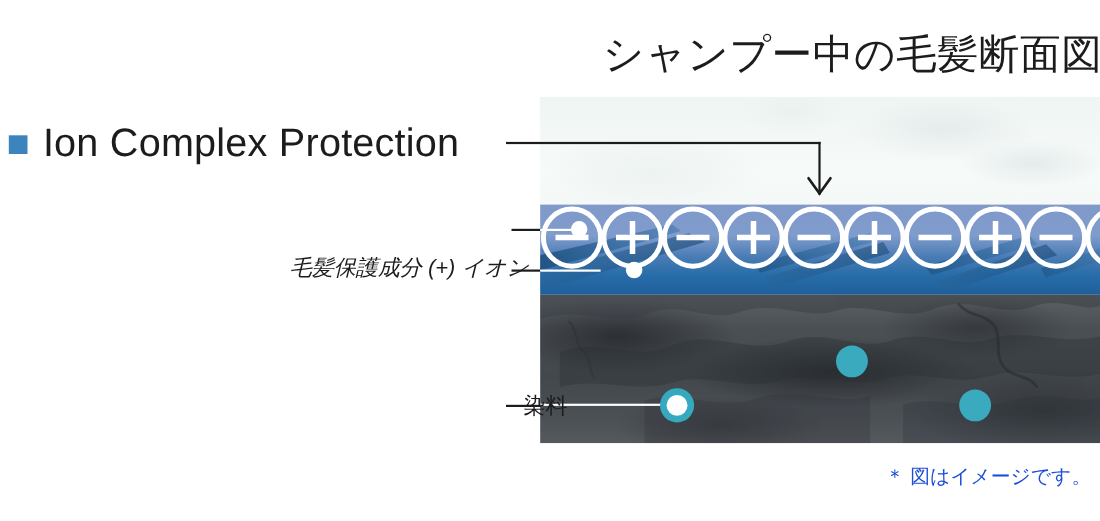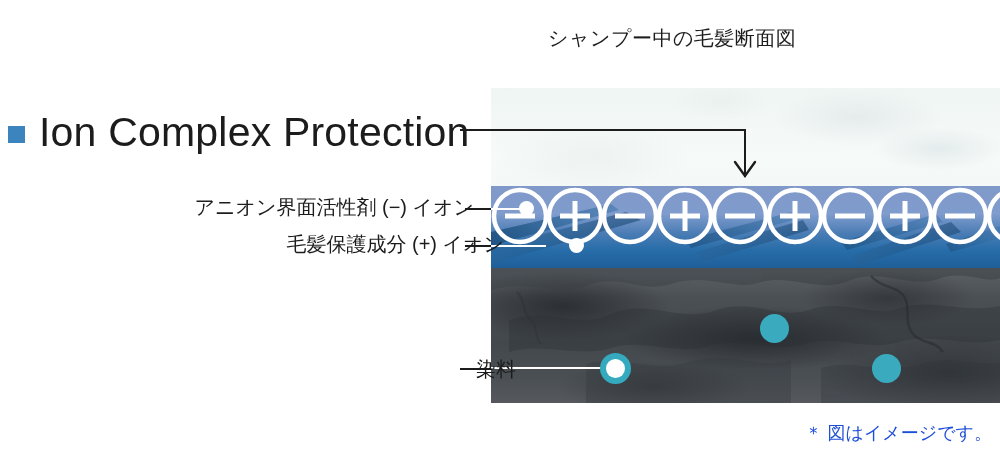--- a/index.html
+++ b/index.html
@@ -8,46 +8,46 @@
     background:#ffffff;
     font-family:"Liberation Sans","DejaVu Sans",sans-serif;
     overflow:hidden;
     position:relative;
   }
   #stage{position:absolute;left:0;top:0;width:1000px;height:474px;}
 
   
   .title{
     position:absolute;left:548px;top:25px;width:440px;
-    font-size:20px;color:#1c1c1c;letter-spacing:.5px;
+    font-size:37px;color:#1c1c1c;letter-spacing:.5px;
     white-space:nowrap;text-align:left;
   }
 
   
   .legend-main{
     position:absolute;left:8px;top:112px;
     display:flex;align-items:center;gap:14px;
     white-space:nowrap;
   }
   .legend-swatch{
     width:17px;height:17px;background:#3c84bd;flex:0 0 auto;
     margin-top:3px;
   }
   .legend-main-label{
-    font-size:41px;color:#1c1c1c;line-height:1;
+    font-size:36px;color:#1c1c1c;line-height:1;
     font-weight:400;letter-spacing:.2px;
   }
 
   .lbl{
     position:absolute;
     font-size:20px;color:#1c1c1c;white-space:nowrap;
     text-align:right;line-height:1;
   }
   .lbl-anion{right:526px;top:197px;}
-  .lbl-cation{right:496px;top:234px;}
+  .lbl-cation{right:519px;top:234px;font-style:italic;}
   .lbl-dye{right:484px;top:359px;}
 
   
   .leader{position:absolute;background:#1c1c1c;height:2px;}
   .leader-main{left:460px;top:129px;width:286px;}
   .leader-main-v{left:744px;top:129px;width:2px;height:48px;}
   .leader-anion{left:465px;top:208px;width:27px;}
   .leader-cation{left:465px;top:245px;width:27px;}
   .leader-dye{left:460px;top:368px;width:32px;}
 
@@ -227,19 +227,18 @@
     <div class="core"></div>
   </div>
   <div class="dye dye-2"></div>
   <div class="dye dye-3"></div>
 
   <div class="legend-main">
     <div class="legend-swatch"></div>
     <div class="legend-main-label">Ion Complex Protection</div>
   </div>
 
-  <div class="lbl lbl-anion">アニオン界面活性剤 (−) イオン</div>
   <div class="lbl lbl-cation">毛髪保護成分 (+) イオン</div>
   <div class="lbl lbl-dye">染料</div>
 
   <div class="footnote">＊ 図はイメージです。</div>
 
 </div>
 
 </body></html>

